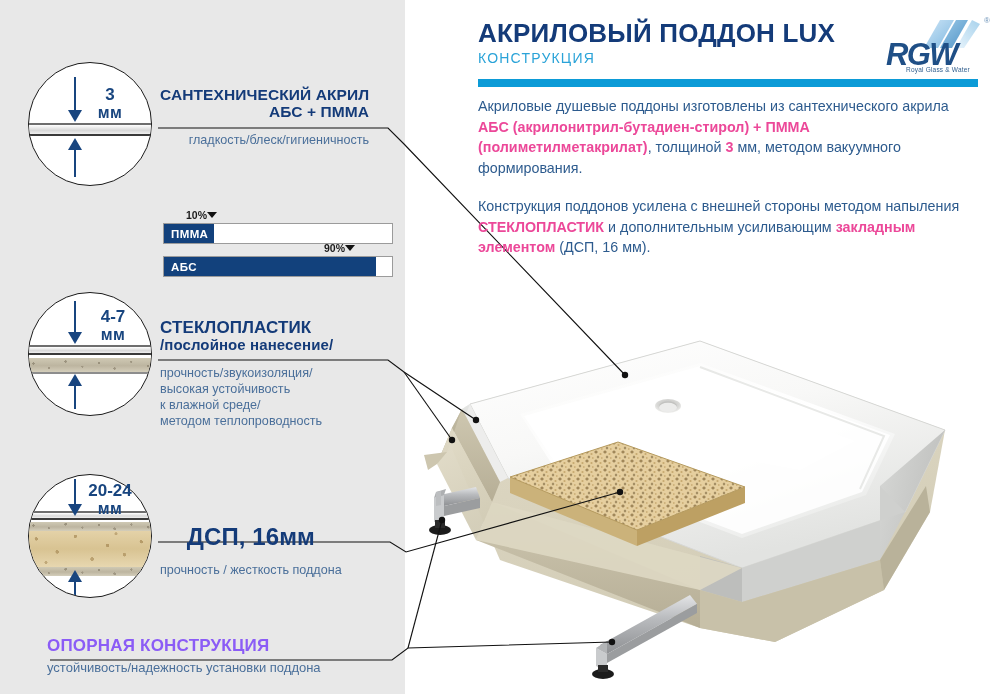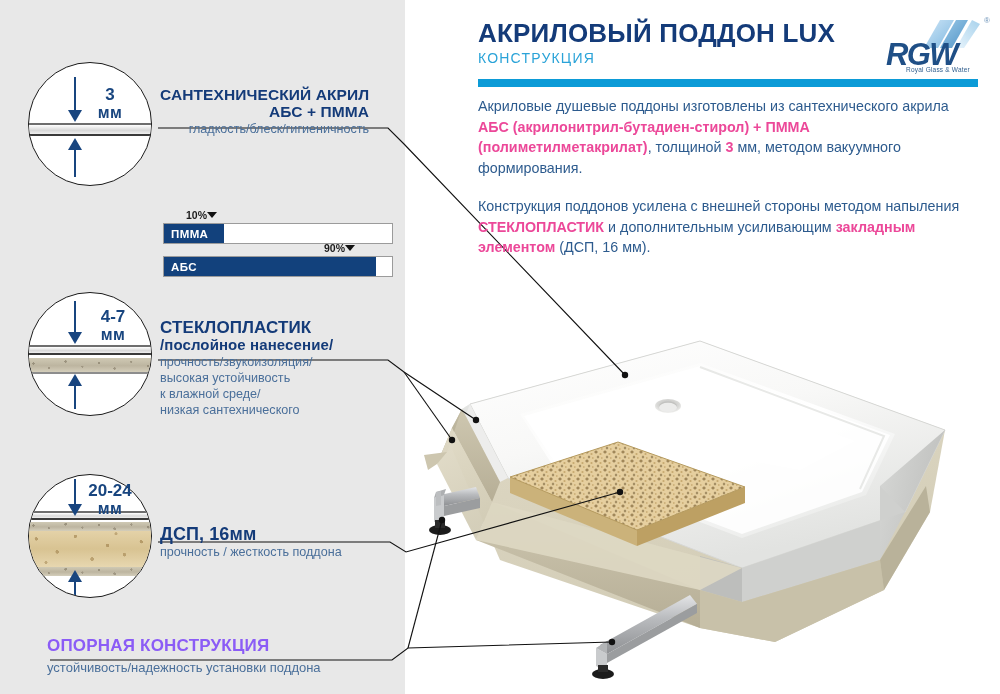--- a/index.html
+++ b/index.html
@@ -123,21 +123,21 @@
   .dim .num{font-size:17px;display:block;}
   .dim .unit{font-size:16px;display:block;margin-top:2px;letter-spacing:.5px;}
 
   
   .lbl{position:absolute;}
   .lbl .t1{
     font-size:15.5px;font-weight:bold;color:#143b79;
     line-height:1.12;letter-spacing:.1px;white-space:nowrap;
   }
   .lbl .t2{
-    font-size:12.6px;color:#4a6f9a;line-height:1.28;margin-top:0;
+    font-size:12.6px;color:#4a6f9a;line-height:1.28;margin-top:11px;
   }
 
   
   #bars{position:absolute;left:163px;top:196px;width:230px;margin-top:27px;}
   .bar{
     position:relative;height:21px;border:1px solid #9b9b9b;
     background:#ffffff;box-sizing:border-box;margin-bottom:12px;
   }
   .bar .fill{
     position:absolute;left:0;top:0;bottom:0;
@@ -369,21 +369,21 @@
   </div>
   <div class="lbl" style="left:160px;top:86px;text-align:right;">
     <div class="t1">САНТЕХНИЧЕСКИЙ АКРИЛ</div>
     <div class="t1">АБС + ПММА</div>
     <div class="t2">гладкость/блеск/гигиеничность</div>
   </div>
 
   <div id="bars">
     <div class="bar">
       <div class="pct" style="left:22px;">10%</div>
-      <div class="fill" style="width:60px;">
+      <div class="fill" style="width:50px;">
         <span>ПММА</span>
       </div>
     </div>
     <div class="bar">
       <div class="pct" style="left:160px;">90%</div>
       <div class="fill" style="width:212px;">
         <span>АБС</span>
       </div>
     </div>
   </div>
@@ -403,42 +403,42 @@
       <span class="num">4-7</span>
       <span class="unit">мм</span>
     </div>
   </div>
   <div class="lbl" style="left:160px;top:318px;">
     <div class="t1" style="font-size:17px;">СТЕКЛОПЛАСТИК</div>
     <div class="t1" style="font-size:15px;text-align:center;">/послойное нанесение/</div>
     <div class="t2">прочность/звукоизоляция/</div>
     <div class="t2" style="margin-top:0;">высокая устойчивость</div>
     <div class="t2" style="margin-top:0;">к влажной среде/</div>
-    <div class="t2" style="margin-top:0;">низкая сантехнического</div>
+    <div class="t2" style="margin-top:0;">методом теплопроводность</div>
   </div>
 
   <div class="circle-wrap" style="left:28px;top:474px;">
     <div class="circle">
       <div class="layer l-acr-top" style="top:36px;"></div>
       <div class="layer l-acr-body" style="top:38px;height:5px;"></div>
       <div class="layer l-acr-bot" style="top:43px;"></div>
       <div class="layer l-gap" style="top:45px;height:2px;"></div>
       <div class="layer l-fg" style="top:47px;height:9px;"></div>
       <div class="layer l-chip" style="top:56px;"></div>
       <div class="layer l-fg" style="top:92px;height:9px;"></div>
       <div class="arrow-dn" style="top:4px;height:26px;"></div>
       <div class="arrow-up" style="top:106px;height:16px;"></div>
     </div>
     <div class="dim" style="left:50px;top:8px;width:64px;">
       <span class="num">20-24</span>
       <span class="unit">мм</span>
     </div>
   </div>
   <div class="lbl" style="left:160px;top:524px;">
-    <div class="t1" style="font-size:18px;">ДСП, 16мм</div>
+    <div class="t1" style="font-size:24px;text-align:center;">ДСП, 16мм</div>
     <div class="t2">прочность / жесткость поддона</div>
   </div>
 
   <div id="bottom-lbl">
     <div class="t1">ОПОРНАЯ КОНСТРУКЦИЯ</div>
     <div class="t2">устойчивость/надежность установки поддона</div>
   </div>
 
 </div>
 

